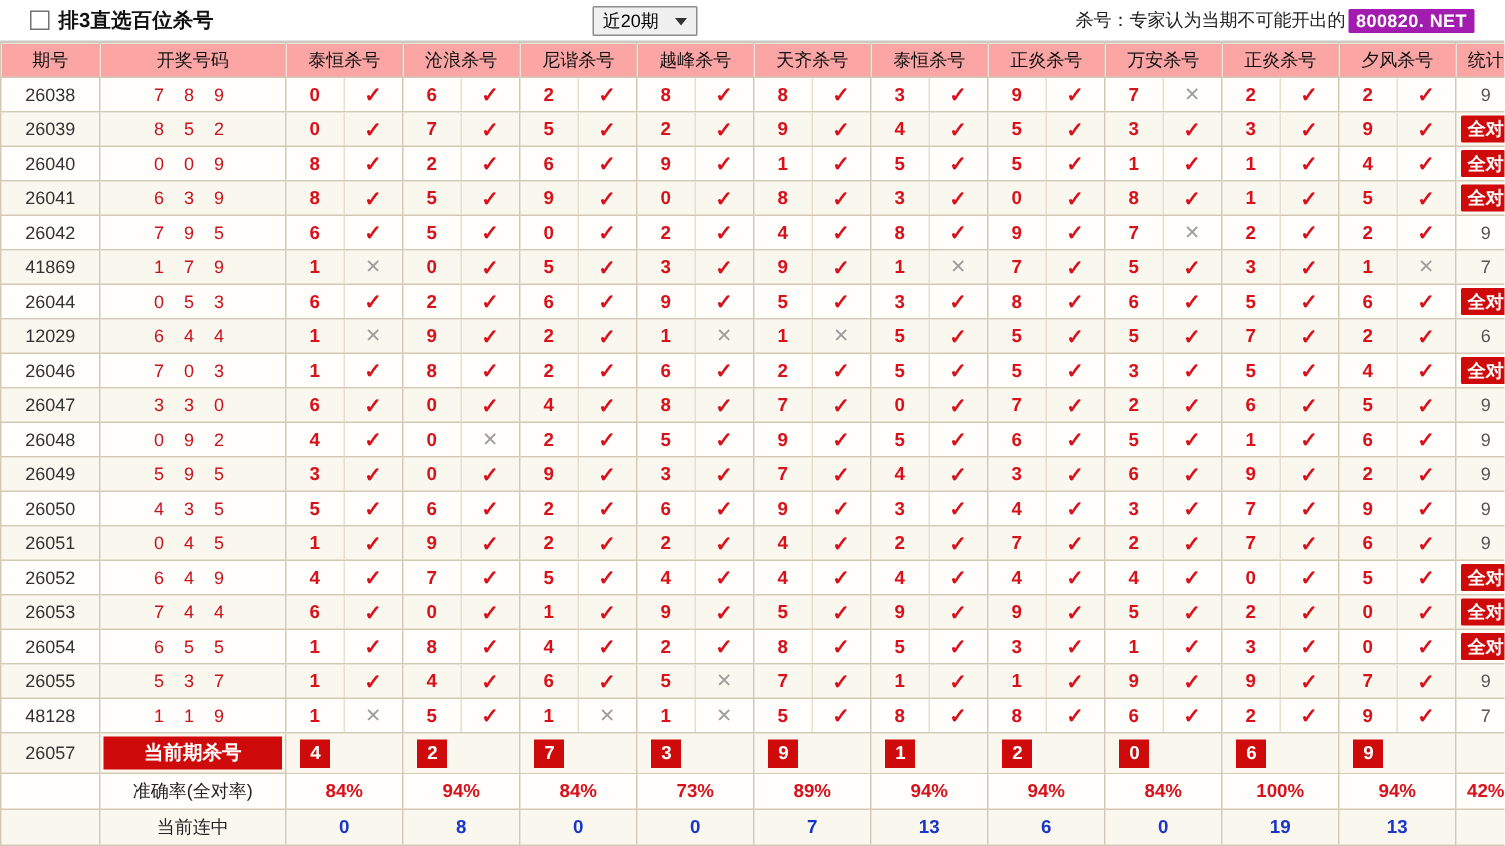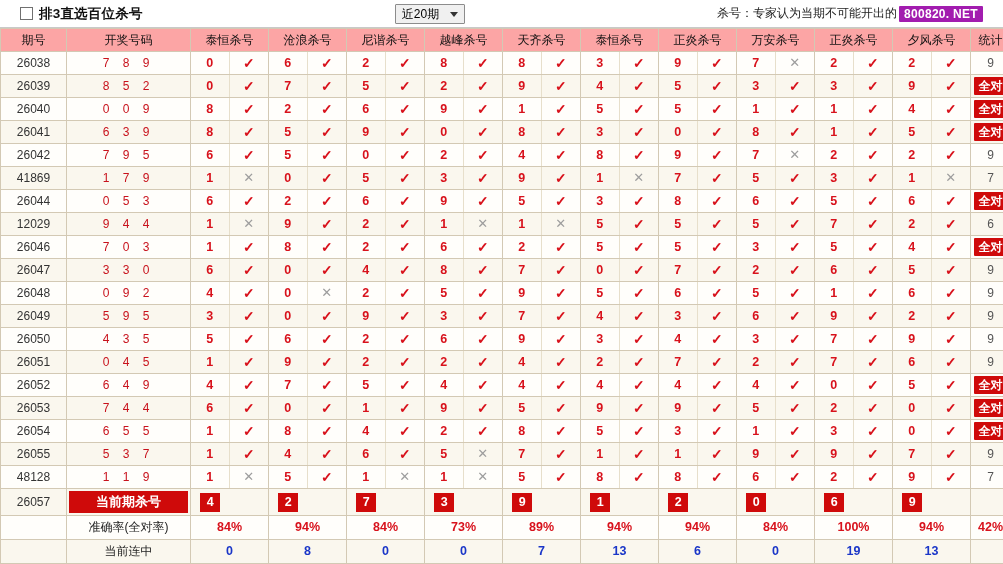--- a/index.html
+++ b/index.html
@@ -662,21 +662,21 @@
               <div class="cp-num">6</div>
               <div class="cp-mark"><span class="tick">✓</span></div>
             </div>
           </td>
           <td class="stat">
             <span class="allhit">全对</span>
           </td>
         </tr>
         <tr>
           <td class="issue">12029</td>
-          <td class="nums">9 4 4</td>
+          <td class="nums">6 4 4</td>
           <td>
             <div class="cellpair">
               <div class="cp-num">1</div>
               <div class="cp-mark"><span class="cross">✕</span></div>
             </div>
           </td>
           <td>
             <div class="cellpair">
               <div class="cp-num">9</div>
               <div class="cp-mark"><span class="tick">✓</span></div>

